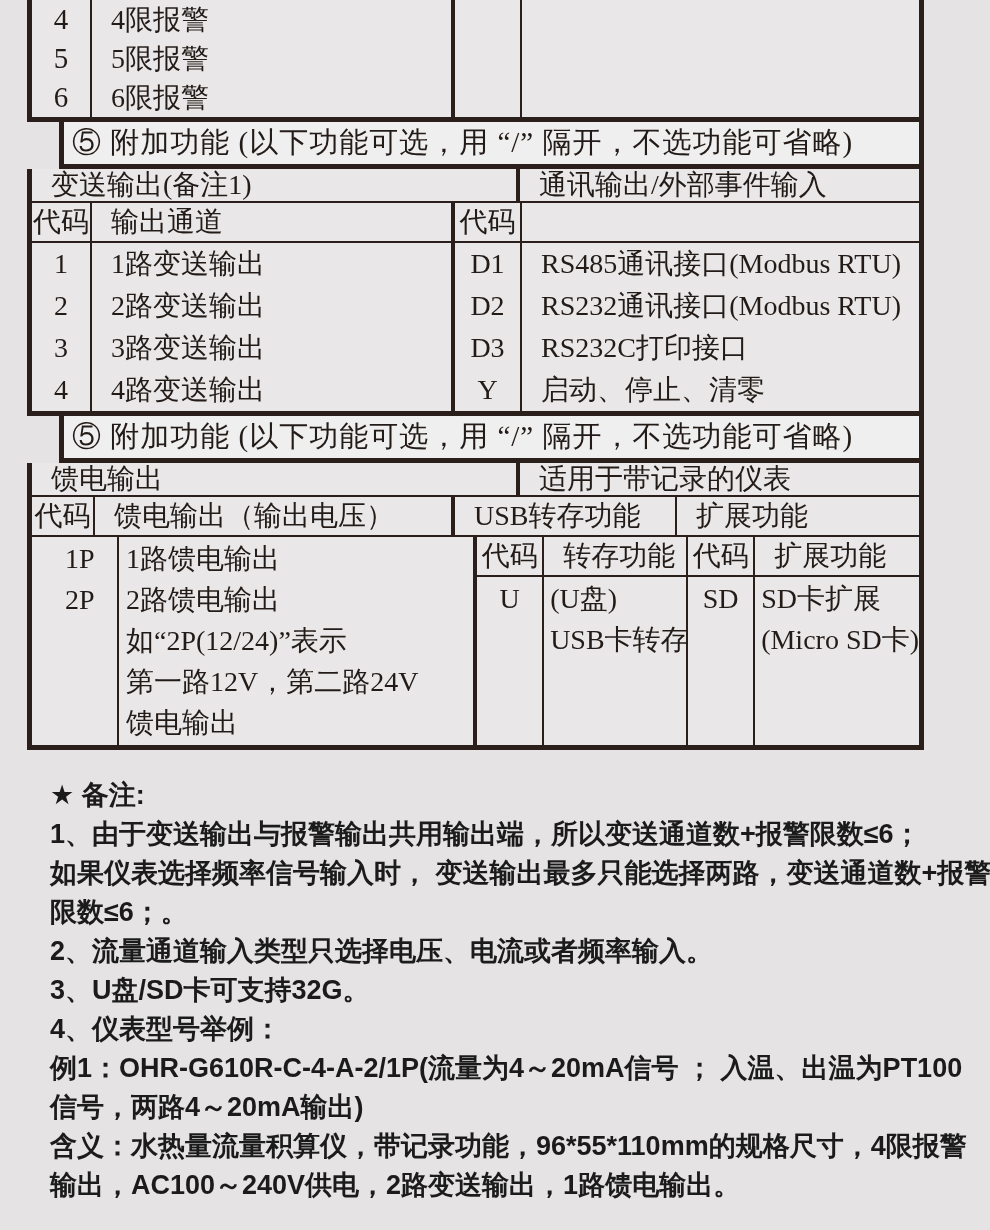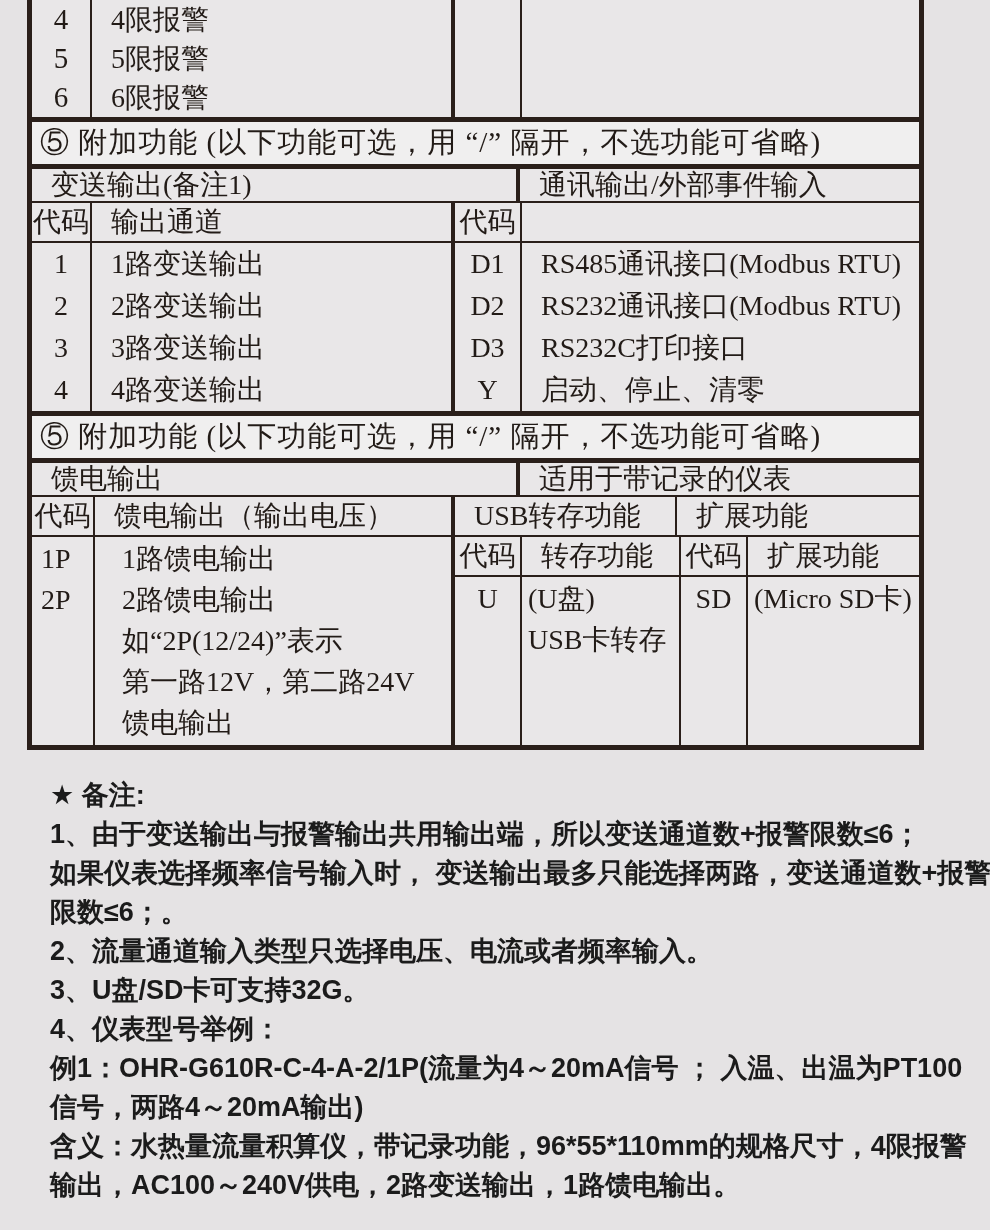--- a/index.html
+++ b/index.html
@@ -45,49 +45,50 @@
   .band{
     height:47px;
     background:var(--bandbg);
     border-left:5px solid var(--bc);
     border-right:5px solid var(--bc);
     border-bottom:5px solid var(--bc);
     display:flex;align-items:center;
     font-size:29px;
     padding-left:8px;
     letter-spacing:1px;
+    margin-left:32px;
   }
 
   
   .g-row{height:34px;border-bottom:2px solid var(--bc);}
   .h-row{height:40px;border-bottom:2px solid var(--bc);}
   .b-row{height:42px;}
   .col-a{width:60px;border-right:2px solid var(--bc);}
   .col-b{width:363px;border-right:4px solid var(--bc);}
   .col-c{width:67px;border-right:2px solid var(--bc);}
   .col-d{flex:1;}
   .gl{width:488px;border-right:4px solid var(--bc);}
   .gr{flex:1;}
 
   
   .col-a2{width:63px;border-right:2px solid var(--bc);}
   .col-b2{width:360px;border-right:4px solid var(--bc);}
   .col-usb{width:222px;border-right:2px solid var(--bc);}
   .col-ext{flex:1;}
-  .btable-body{display:flex;height:208px;}
+  .btable-body{display:flex;height:208px;margin-left:24px;}
   .bleft{width:423px;border-right:4px solid var(--bc);display:flex;}
   .bl-code{width:63px;border-right:2px solid var(--bc);padding-top:1px;}
-  .bl-desc{flex:1;padding-top:1px;padding-left:20px;}
+  .bl-desc{flex:1;padding-top:1px;}
   .tline{height:41px;line-height:41px;font-size:28px;white-space:nowrap;padding-left:7px;}
   .bl-code .tline{padding-left:9px;}
   .bright{flex:1;display:flex;flex-direction:column;}
   .subhead{display:flex;height:40px;border-bottom:2px solid var(--bc);}
   .subbody{display:flex;flex:1;}
   .s-code{width:67px;border-right:2px solid var(--bc);}
-  .s-func{width:159px;border-right:2px solid var(--bc);}
+  .s-func{width:144px;border-right:2px solid var(--bc);}
   .s-code2{width:67px;border-right:2px solid var(--bc);}
   .s-ext{flex:1;}
   .vtop{align-items:flex-start;display:flex;}
   .stack{padding-top:1px;}
   .stack .tline{padding-left:6px;}
   .s-code .tline,.s-code2 .tline{padding-left:0;text-align:center;width:100%;}
 
   
   .notes{
     position:absolute;left:50px;top:776px;width:910px;
@@ -202,20 +203,21 @@
               <div class="tline">U</div>
             </div>
             <div class="s-func stack">
               <div class="tline">(U盘)</div>
               <div class="tline">USB卡转存</div>
             </div>
             <div class="s-code2 vtop stack">
               <div class="tline">SD</div>
             </div>
             <div class="s-ext stack">
+              <div class="tline">SD卡扩展</div>
               <div class="tline">(Micro SD卡)</div>
             </div>
           </div>
         </div>
       </div>
     </div>
   </div>
 
   <div class="notes">
     <div class="note-line">★ 备注:</div>

